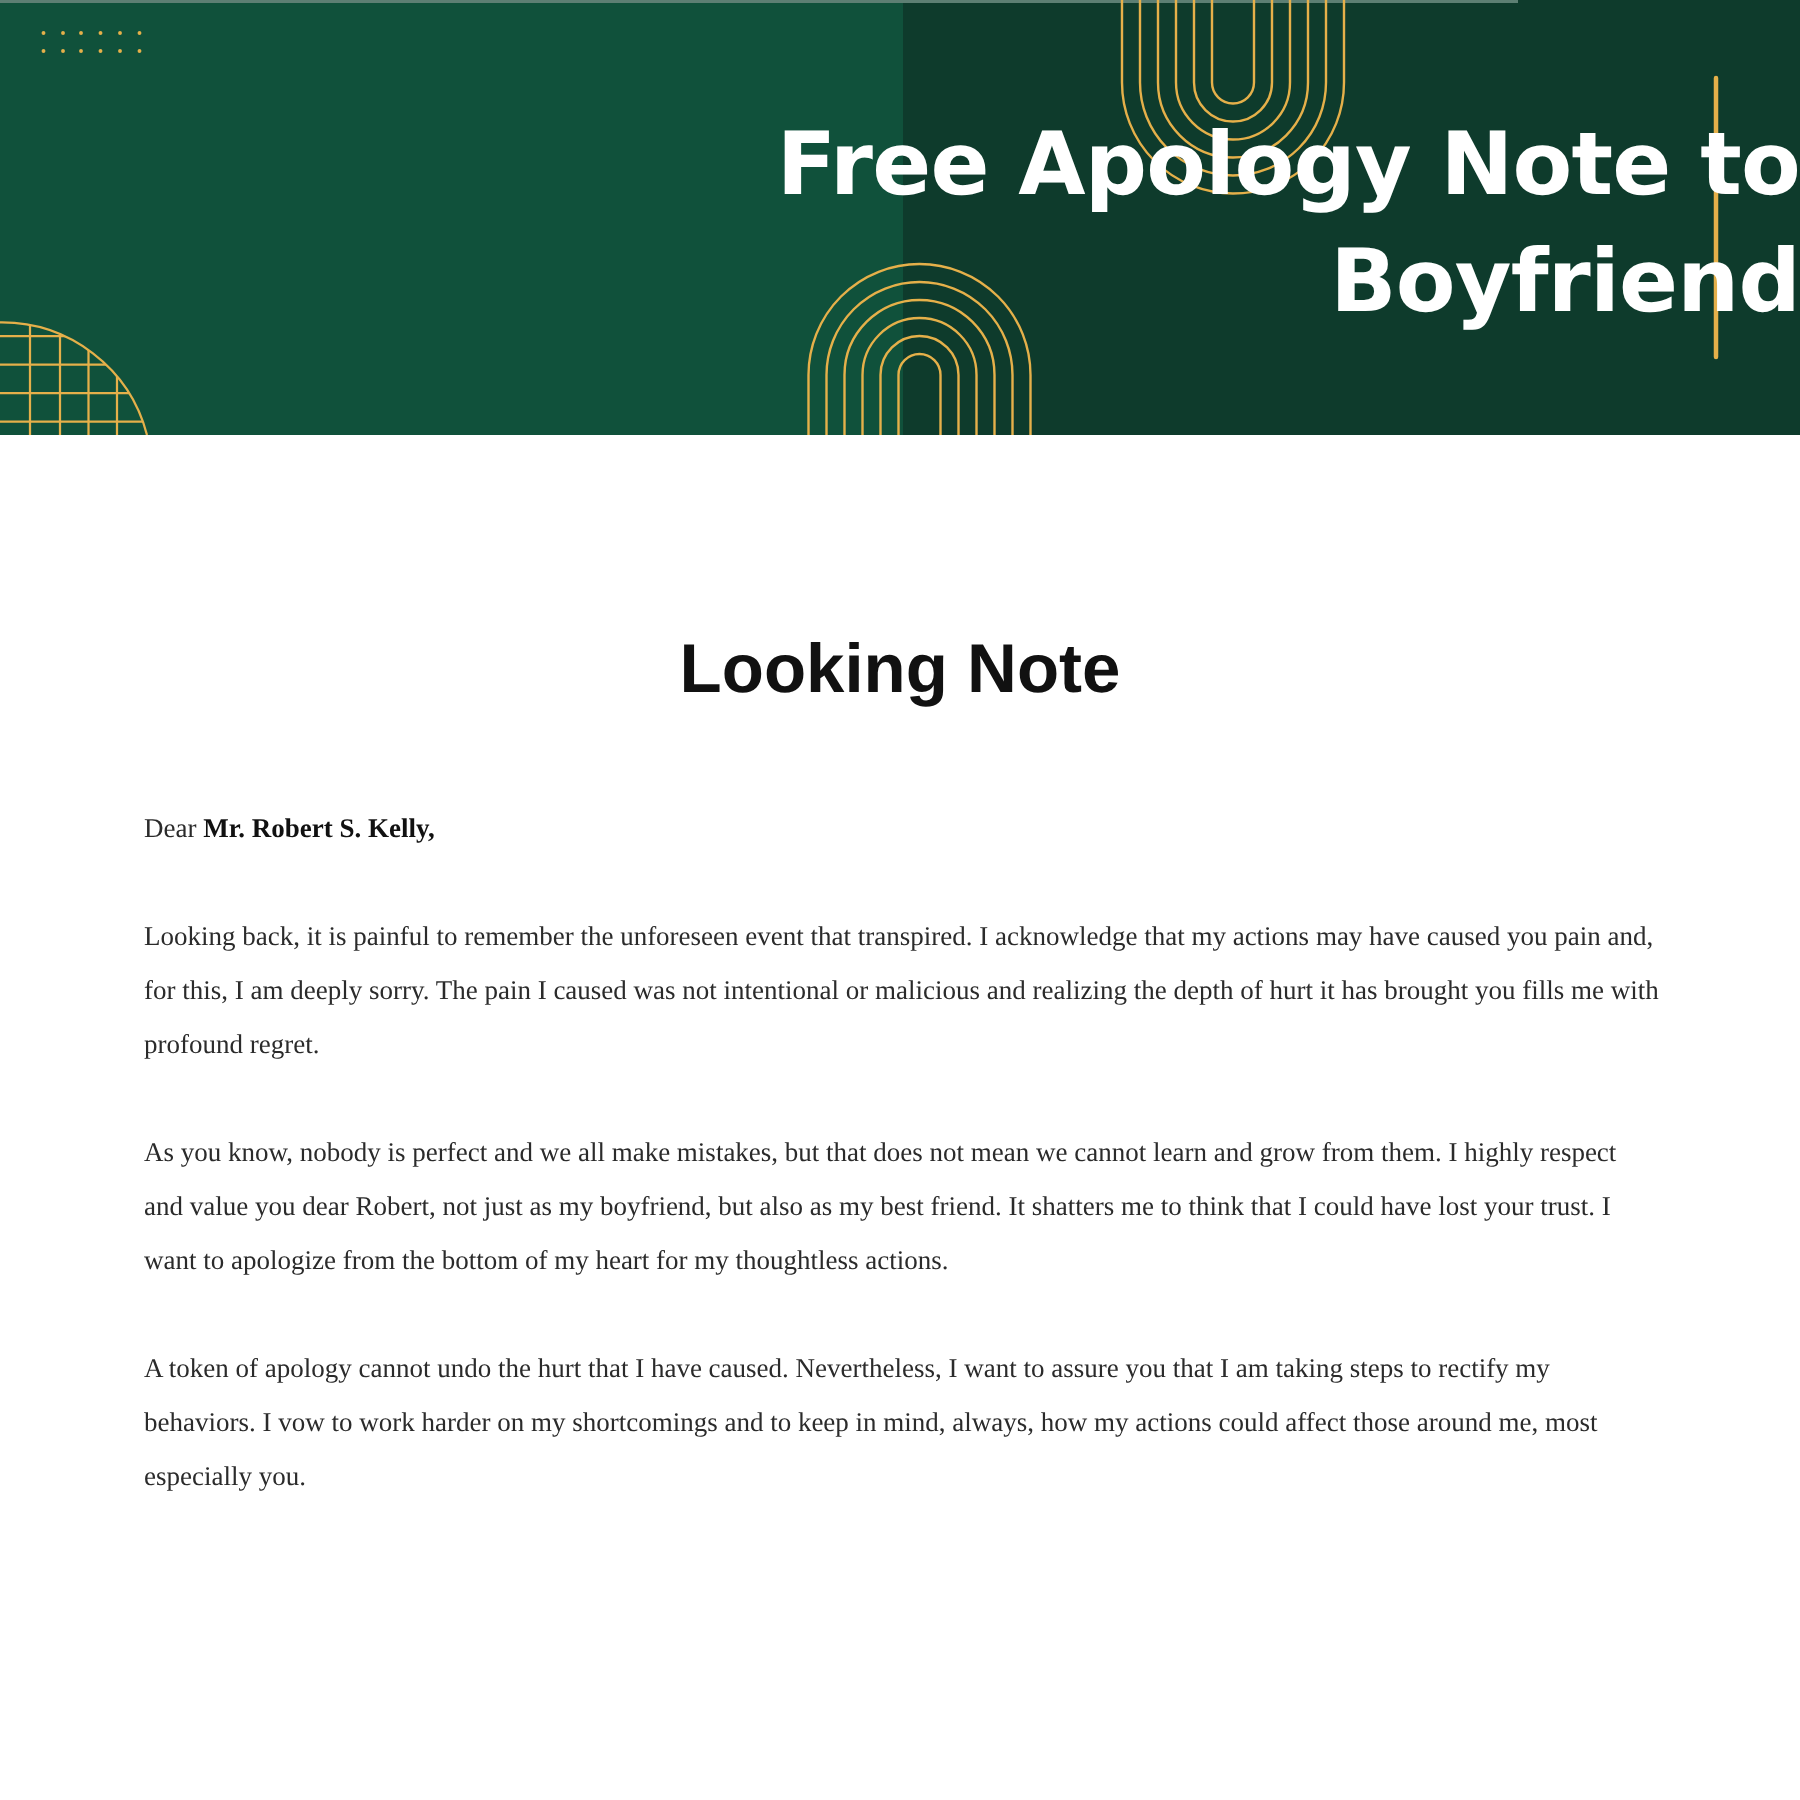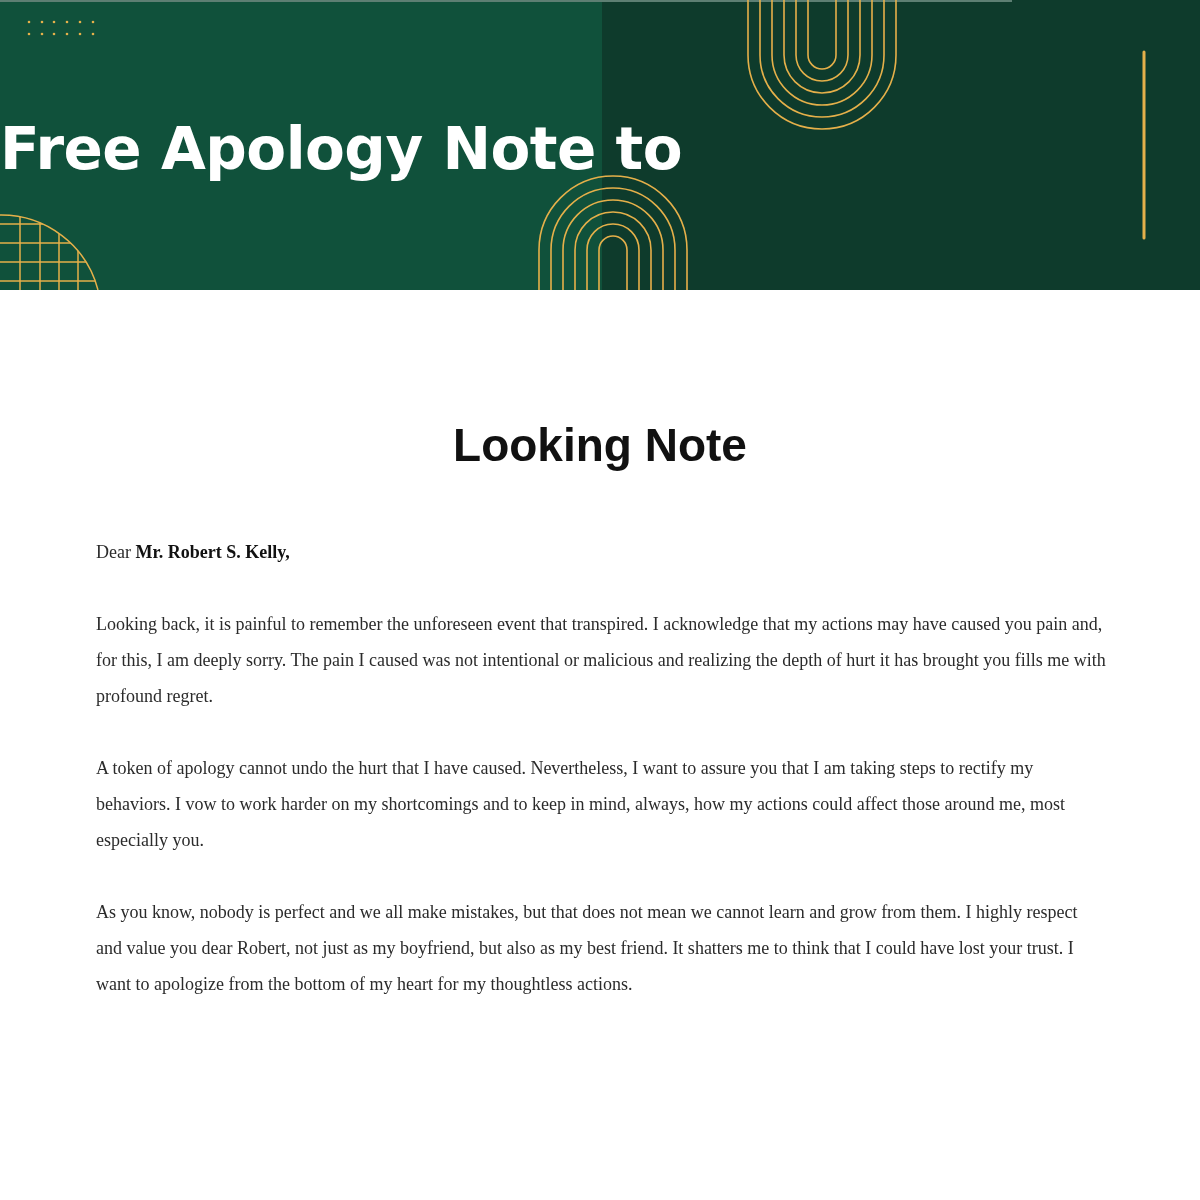--- a/index.html
+++ b/index.html
@@ -1,23 +1,23 @@
 <!DOCTYPE html>
 <html><head>
 <meta charset="utf-8">
 <style>
   html, body { margin: 0; padding: 0; }
   body { width: 1200px; height: 1200px; overflow: hidden; background: #ffffff; position: relative; }
   .header { position: absolute; left: 0; top: 0; width: 1200px; height: 290px; background: #0e3b2c; overflow: hidden; }
   .header-left { position: absolute; left: 0; top: 0; width: 602px; height: 290px; background: #10513b; }
   .header-topline { position: absolute; left: 0; top: 0; width: 1012px; height: 2px; background: #5d7f73; }
   .deco { position: absolute; left: 0; top: 0; }
-  .header-title { position: absolute; left: 0; top: 70px; width: 1200px; text-align: left;
+  .header-title { position: absolute; left: 0; top: 70px; width: 1200px; text-align: right;
     font-family: "DejaVu Sans", sans-serif; font-weight: bold; font-size: 58px; line-height: 78px;
-    color: #ffffff; letter-spacing: -0.5px; margin-top: 40px; }
+    color: #ffffff; letter-spacing: -0.5px; }
   .doc-title { position: absolute; left: 0; top: 418px; width: 1200px; text-align: center;
     font-family: "Liberation Sans", sans-serif; font-weight: bold; font-size: 46px; color: #111111; }
   .body-text { position: absolute; left: 96px; top: 534px; width: 1010px;
     font-family: Liberation Serif, serif; font-size: 18px; line-height: 36px; color: #2b2b2b; }
   .body-text p { margin: 0 0 36px 0; }
   .salutation b { color: #111; }
 </style>
 </head>
 <body>
 
@@ -75,23 +75,24 @@
       <path d="M575 290 V250 A38 38 0 0 1 651 250 V290"></path>
       <path d="M587 290 V250 A26 26 0 0 1 639 250 V290"></path>
       <path d="M599 290 V250 A14 14 0 0 1 627 250 V290"></path>
     </g>
 
     <line x1="1144" y1="52" x2="1144" y2="238" stroke="#E5B04A" stroke-width="3" stroke-linecap="round"></line>
   </svg>
 
   <div class="header-title">
     <div>Free Apology Note to</div>
+    <div>Boyfriend</div>
   </div>
 </div>
 
 <div class="doc-title">Looking Note</div>
 
 <div class="body-text">
   <p class="salutation"><span>Dear </span><b>Mr. Robert S. Kelly</b><b>,</b></p>
   <p>Looking back, it is painful to remember the unforeseen event that transpired. I acknowledge that my actions may have caused you pain and, for this, I am deeply sorry. The pain I caused was not intentional or malicious and realizing the depth of hurt it has brought you fills me with profound regret.</p>
+  <p>As you know, nobody is perfect and we all make mistakes, but that does not mean we cannot learn and grow from them. I highly respect and value you dear Robert, not just as my boyfriend, but also as my best friend. It shatters me to think that I could have lost your trust. I want to apologize from the bottom of my heart for my thoughtless actions.</p>
   <p>A token of apology cannot undo the hurt that I have caused. Nevertheless, I want to assure you that I am taking steps to rectify my behaviors. I vow to work harder on my shortcomings and to keep in mind, always, how my actions could affect those around me, most especially you.</p>
-  <p>As you know, nobody is perfect and we all make mistakes, but that does not mean we cannot learn and grow from them. I highly respect and value you dear Robert, not just as my boyfriend, but also as my best friend. It shatters me to think that I could have lost your trust. I want to apologize from the bottom of my heart for my thoughtless actions.</p>
 </div>
 
 </body></html>

